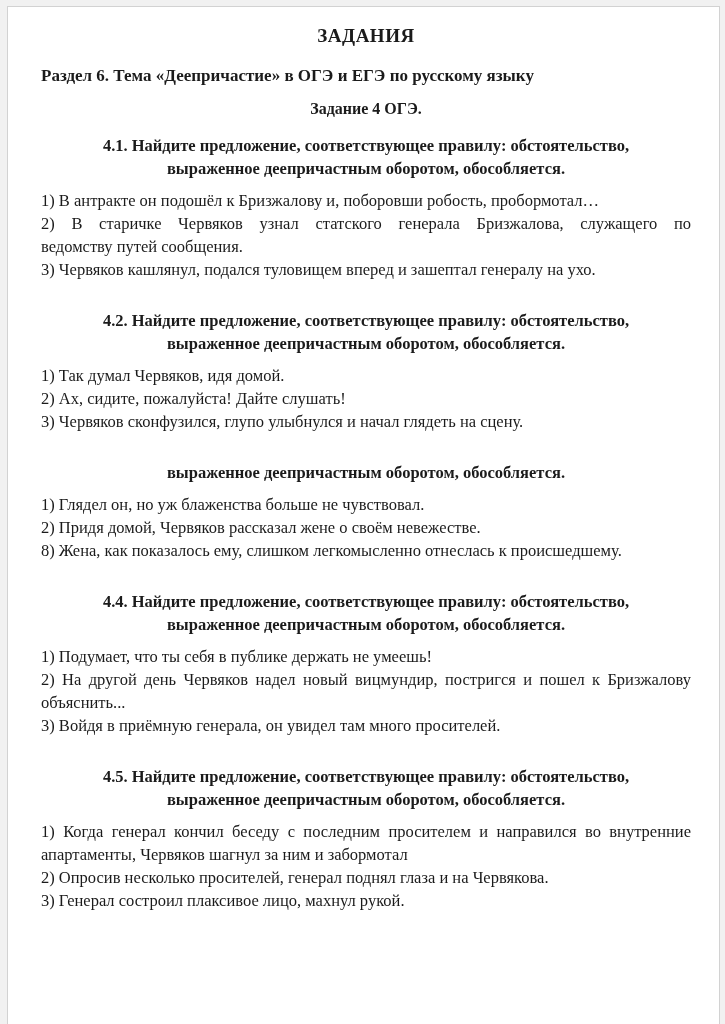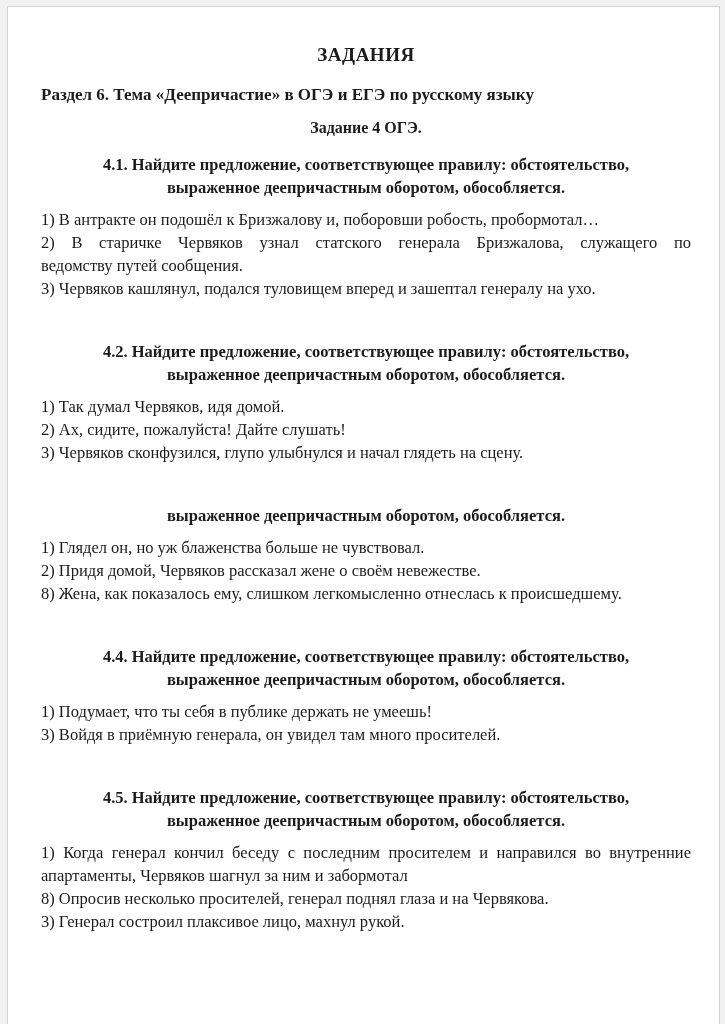--- a/index.html
+++ b/index.html
@@ -21,21 +21,21 @@
     padding: 6px 5px 0 7px;
     background: #f1f1f1;
   }
   .doc {
     box-sizing: border-box;
     width: 100%;
     height: 1018px;
     background: #ffffff;
     border: 1px solid #d2d2d2;
     border-bottom: none;
-    padding: 35px 28px 0 33px;
+    padding: 16px 28px 0 33px;
   }
   .title {
     font-size: 19px;
     line-height: 26px;
     font-weight: 700;
     text-align: center;
     letter-spacing: 0.5px;
     margin: 0 0 15px 0;
   }
   .subtitle {
@@ -46,21 +46,21 @@
     margin: 0 0 10px 0;
   }
   .task-heading {
     font-size: 16px;
     line-height: 23px;
     font-weight: 700;
     text-align: center;
     margin: 0;
   }
   .section {
-    margin-top: 40px;
+    margin-top: 28px;
   }
   #sections > .section:first-child {
     margin-top: 14px;
   }
   .section-heading {
     font-weight: 700;
     font-size: 16.5px;
     line-height: 23px;
     margin-bottom: 9px;
     text-align: center;
@@ -143,36 +143,40 @@
         <section class="section">
           <div class="section-heading">
             <div class="hline">4.4. Найдите предложение, соответствующее правилу: обстоятельство,</div>
             <div class="hline">выраженное деепричастным оборотом, обособляется.</div>
           </div>
           <div class="items">
             <div class="item">
               <div class="iline">1) Подумает, что ты себя в публике держать не умеешь!</div>
             </div>
             <div class="item">
+              <div class="iline fill">2) На другой день Червяков надел новый вицмундир, постригся и пошел к Бризжалову</div>
+              <div class="iline">объяснить...</div>
+            </div>
+            <div class="item">
               <div class="iline">3) Войдя в приёмную генерала, он увидел там много просителей.</div>
             </div>
           </div>
         </section>
         <section class="section">
           <div class="section-heading">
             <div class="hline">4.5. Найдите предложение, соответствующее правилу: обстоятельство,</div>
             <div class="hline">выраженное деепричастным оборотом, обособляется.</div>
           </div>
           <div class="items">
             <div class="item">
               <div class="iline fill">1) Когда генерал кончил беседу с последним просителем и направился во внутренние</div>
               <div class="iline">апартаменты, Червяков шагнул за ним и забормотал</div>
             </div>
             <div class="item">
-              <div class="iline">8) Опросив несколько просителей, генерал поднял глаза и на Червякова.</div>
+              <div class="iline">2) Опросив несколько просителей, генерал поднял глаза и на Червякова.</div>
             </div>
             <div class="item">
               <div class="iline">3) Генерал состроил плаксивое лицо, махнул рукой.</div>
             </div>
           </div>
         </section>
       </div>
   </div>
 </div>
 

